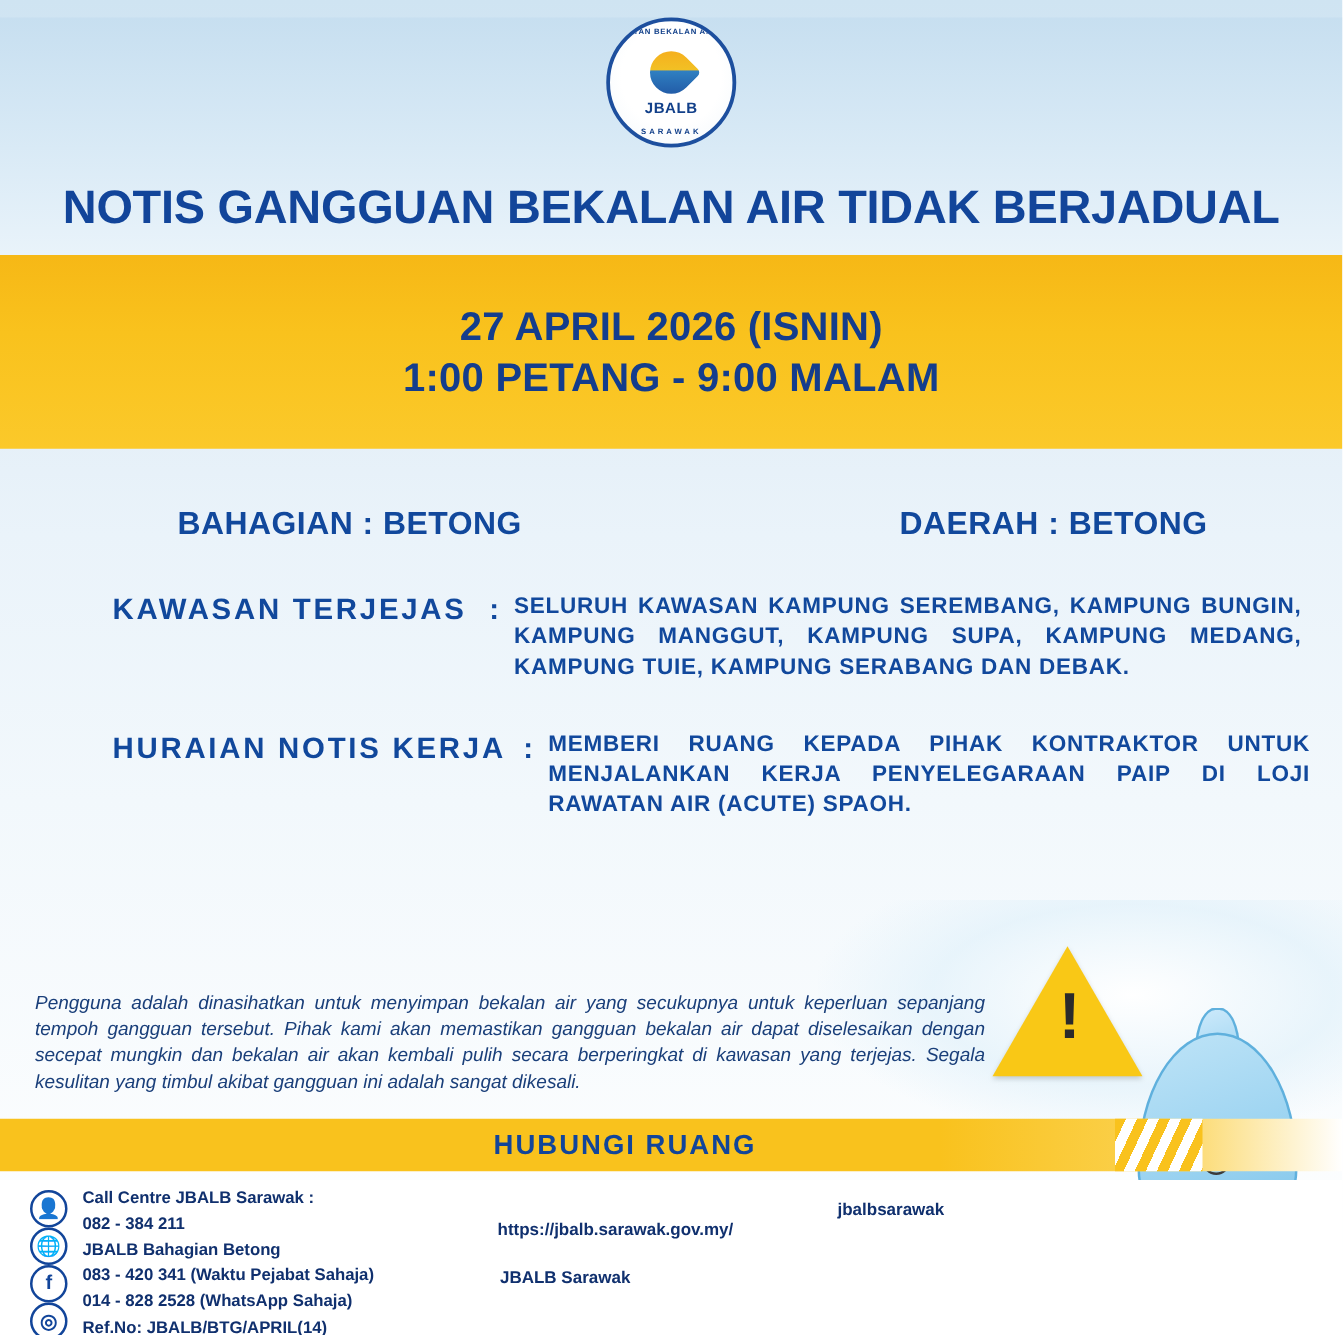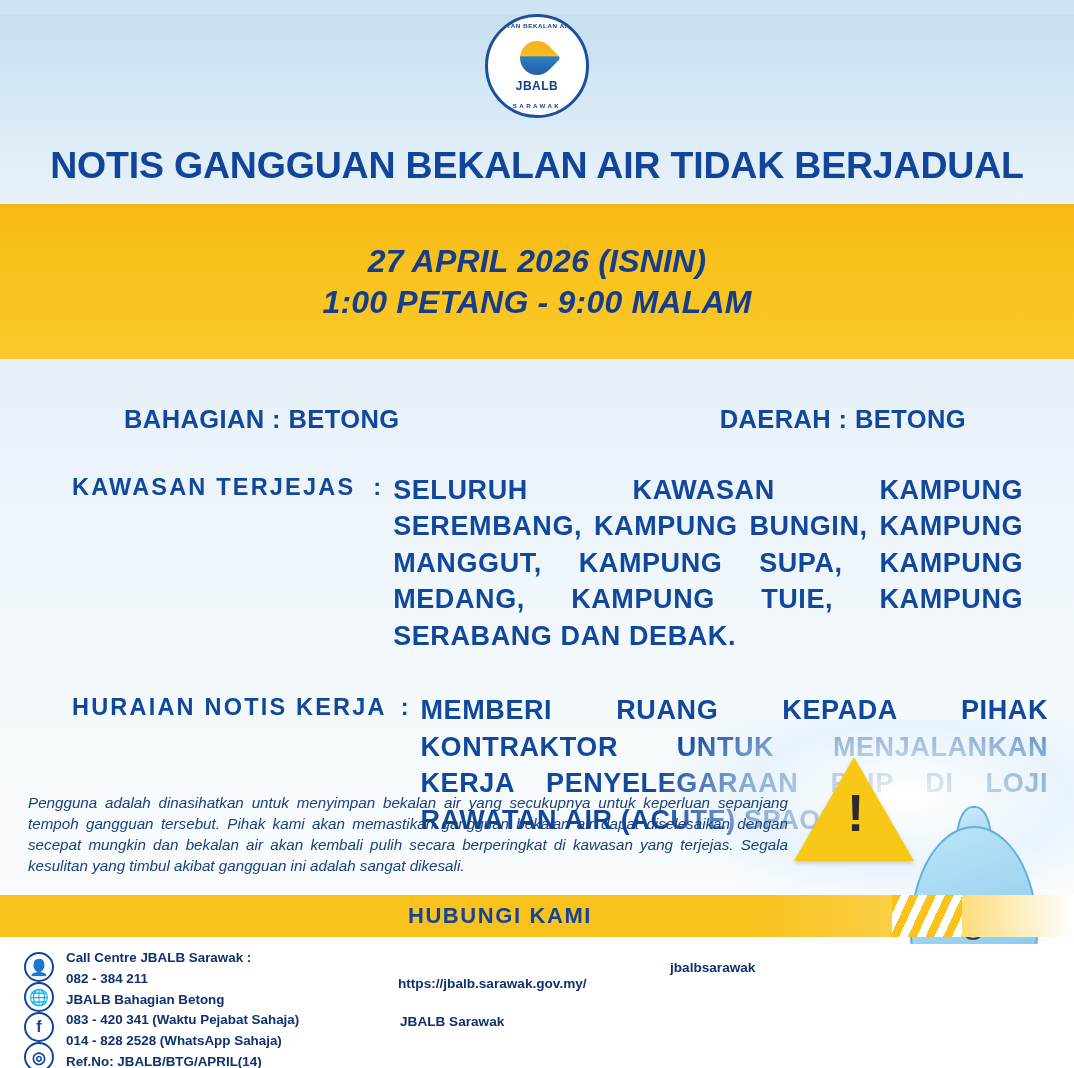--- a/index.html
+++ b/index.html
@@ -84,28 +84,28 @@
     flex-direction: column;
     align-items: center;
     justify-content: center;
     gap: 4px;
   }
   .date-band .line {
     font-size: 32px;
     font-weight: bold;
     color: #143d8c;
     letter-spacing: 0.2px;
-    font-style: italic;
   }
 
   
   .body-area {
     position: relative;
     padding: 0 26px;
     color: #11489c;
+    margin-left: 18px;
   }
   .row-div {
     display: flex;
     justify-content: space-between;
     padding: 46px 82px 0 98px;
     font-size: 25.5px;
     font-weight: bold;
     letter-spacing: 0.4px;
   }
   .field {
@@ -119,21 +119,21 @@
     letter-spacing: 2.2px;
     white-space: nowrap;
     padding-top: 2px;
   }
   .field .colon {
     font-size: 23.5px;
     font-weight: bold;
     padding: 2px 12px 0 14px;
   }
   .field .value {
-    font-size: 27px;
+    font-size: 18px;
     font-weight: bold;
     line-height: 1.35;
     text-align: justify;
     text-align-last: left;
     letter-spacing: 0.6px;
     width: 630px;
   }
   .field.kawasan .colon { padding-left: 18px; }
 
   .disclaimer {
@@ -371,21 +371,21 @@
     <div class="cheek left"></div>
     <div class="cheek right"></div>
     <div class="mouth"></div>
     <div class="leg left"></div>
     <div class="leg right"></div>
   </div>
 
   <div class="disclaimer">Pengguna adalah dinasihatkan untuk menyimpan bekalan air yang secukupnya untuk keperluan sepanjang tempoh gangguan tersebut. Pihak kami akan memastikan gangguan bekalan air dapat diselesaikan dengan secepat mungkin dan bekalan air akan kembali pulih secara berperingkat di kawasan yang terjejas. Segala kesulitan yang timbul akibat gangguan ini adalah sangat dikesali.</div>
 
   <div class="contact-band">
-    <div class="title">HUBUNGI KAMI</div>
+    <div class="title">HUBUNGI RUANG</div>
     <div class="slashes"></div>
   </div>
 
   <div class="footer">
     <div class="ficon c1">👤</div>
     <div class="c1-text">
       <div>Call Centre JBALB Sarawak :</div>
       <div>082 - 384 211</div>
       <div>JBALB Bahagian Betong</div>
       <div>083 - 420 341 (Waktu Pejabat Sahaja)</div>

